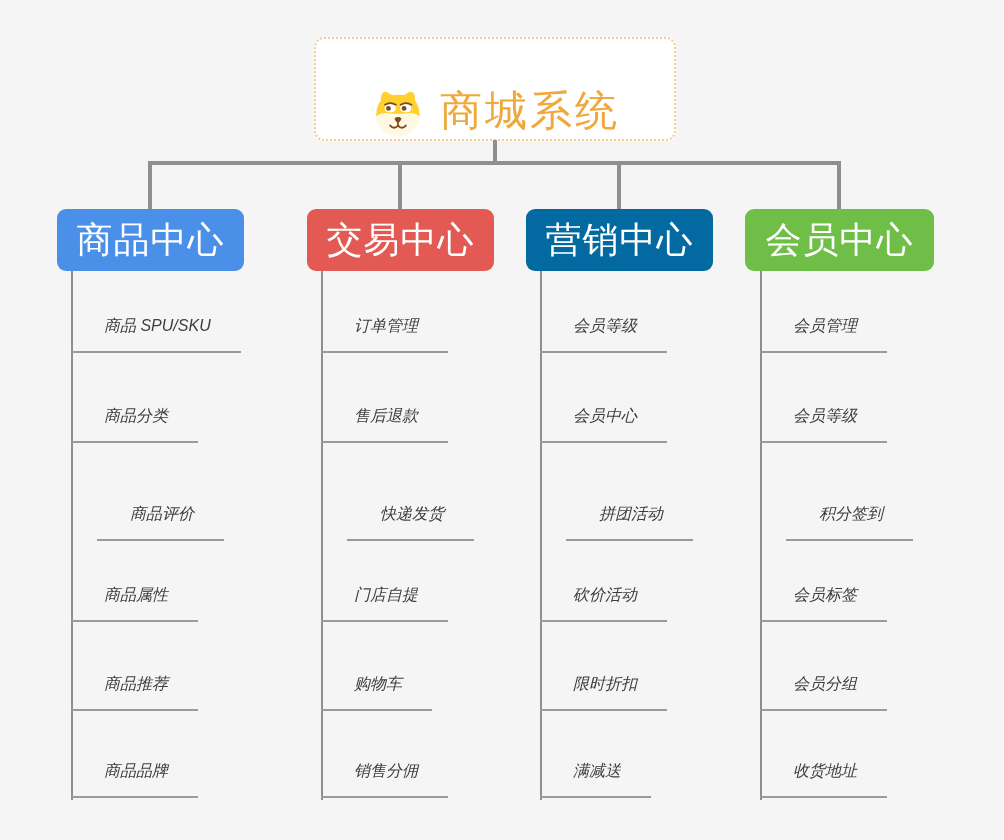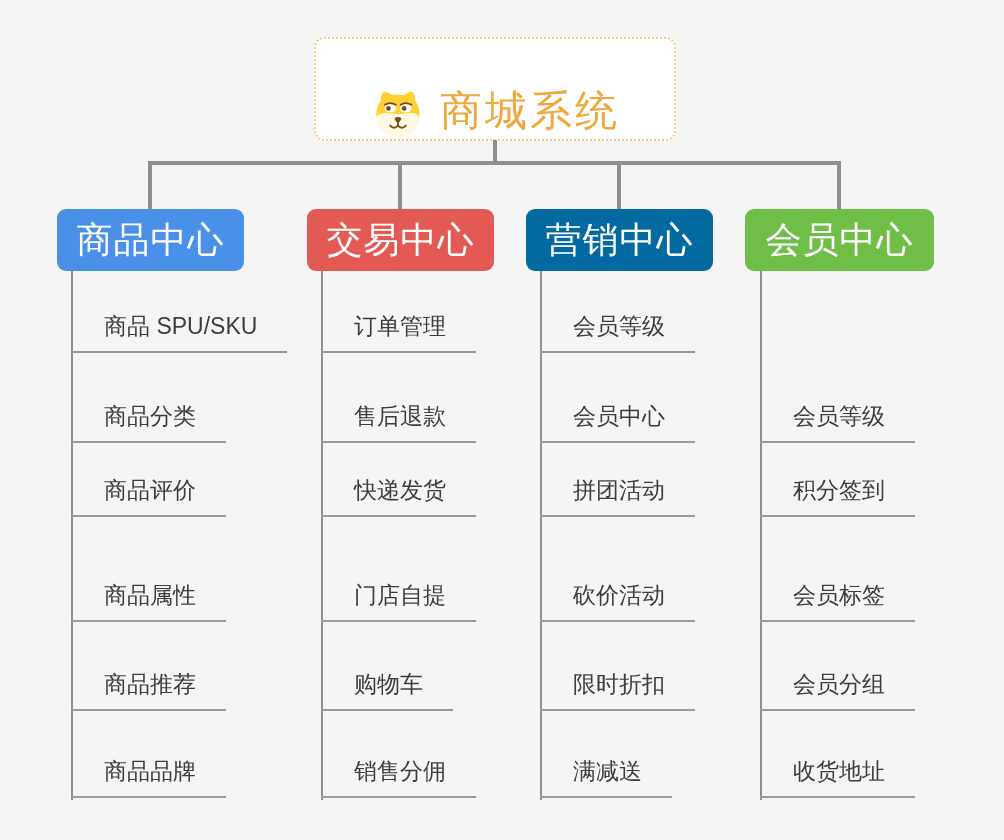--- a/index.html
+++ b/index.html
@@ -60,28 +60,29 @@
   .colpos3{left:540px;}
   .colpos4{left:760px;}
   .spine{
     position:absolute;left:0;top:0;width:2px;height:529px;
     background:#8F8F8F;
   }
   .item{
     position:absolute;left:0;
     padding:0 30px 10px 33px;
     border-bottom:2px solid #9A9A9A;
-    font-size:23px;line-height:30px;
+    font-size:16px;line-height:30px;
     color:#3D3D3D;
     white-space:nowrap;
     width:max-content;
+    font-style:italic;
   }
   .item-1{top:40px;}
   .item-2{top:130px;}
-  .item-3{top:204px;}
+  .item-3{top:228px;margin-left:26px;}
   .item-4{top:309px;}
   .item-5{top:398px;}
   .item-6{top:485px;}
 </style>
 </head>
 <body>
 
 <div class="canvas">
 
   <div class="root-node">
@@ -142,20 +143,21 @@
     <div class="item item-1">会员等级</div>
     <div class="item item-2">会员中心</div>
     <div class="item item-3">拼团活动</div>
     <div class="item item-4">砍价活动</div>
     <div class="item item-5">限时折扣</div>
     <div class="item item-6">满减送</div>
   </div>
 
   <div class="column colpos4">
     <div class="spine"></div>
+    <div class="item item-1">会员管理</div>
     <div class="item item-2">会员等级</div>
     <div class="item item-3">积分签到</div>
     <div class="item item-4">会员标签</div>
     <div class="item item-5">会员分组</div>
     <div class="item item-6">收货地址</div>
   </div>
 
 </div>
 
 </body></html>

